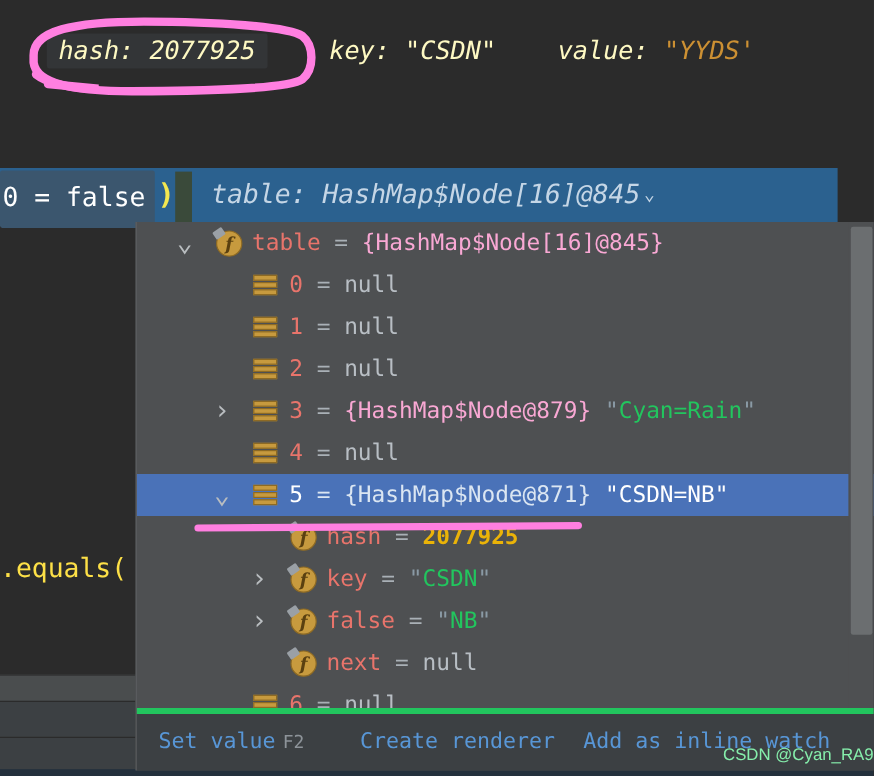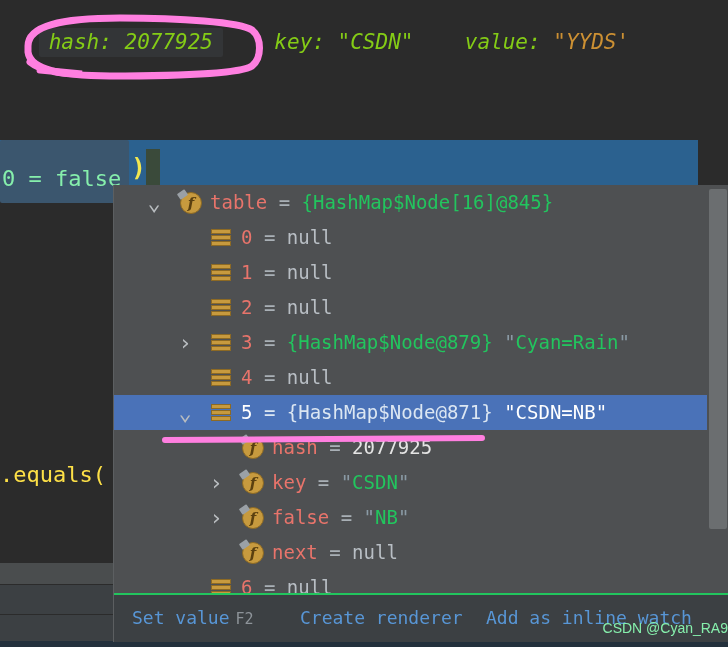--- a/index.html
+++ b/index.html
@@ -27,21 +27,21 @@
   #inline-hints {
     position: absolute;
     left: 0; top: 22px;
     width: 728px;
     height: 40px;
     white-space: nowrap;
     font-size: 21px;
     font-style: italic;
     line-height: 40px;
   }
-  .hint-chunk { color: #84cc16; }
+  .hint-chunk { color: #fef9c3; }
   .hint-box {
     background: #333537;
     padding: 2px 10px 3px 10px;
     border-radius: 2px;
   }
   .hint-str-orange { color: #cc9033; }
   .hint-gap { display: inline-block; width: 26px; }
 
   
   #exec-line {
@@ -53,23 +53,23 @@
   #exec-line-inner {
     position: absolute;
     left: 0; top: 0;
     height: 45px;
     line-height: 45px;
     white-space: nowrap;
   }
   .code-chip {
     display: inline-block;
     background: #3b566e;
-    color: #86efac;
+    color: #ffffff;
     font-size: 22px;
-    padding: 16px 8px 2px 2px;
+    padding: 1px 8px 2px 2px;
     border-radius: 2px;
     vertical-align: middle;
   }
   .code-paren {
     color: #f2e750;
     font-size: 24px;
     font-weight: bold;
     padding-left: 2px;
   }
   .green-gutter {
@@ -203,22 +203,22 @@
     background: #9aa0a6;
     transform: rotate(-35deg);
     border-radius: 1px;
   }
 
   .label { position: absolute; }
   .k-name   { color: #e8746b; }
   .k-name-sel { color: #ffffff; }
   .k-eq     { color: #a9b0b6; }
   .k-null   { color: #b8bec4; }
-  .k-num    { color: #e5e5e5; }
-  .k-ref    { color: #22c55e; text-align: right; }
+  .k-num    { color: #eab308; font-weight: bold; }
+  .k-ref    { color: #f9a8d4; text-align: right; }
   .k-ref-sel{ color: #dbe6f2; }
   .k-str    { color: #8a9aa5; }
   .k-strval { color: #22c55e; }
   .k-strval-w { color: #ffffff; }
 
   
   #pop-scroll-track {
     position: absolute;
     right: 0; top: 0;
     width: 22px; height: 410px;
@@ -231,21 +231,21 @@
     background: #6b6e70;
     border-radius: 2px;
   }
 
   
   #pop-toolbar {
     position: absolute;
     left: 0; bottom: 0;
     width: 615px; height: 47px;
     background: #3c4043;
-    border-top: 2px solid #22c55e;
+    border-top: 5px solid #22c55e;
   }
   .tb-link {
     position: absolute;
     top: 12px;
     font-size: 18px;
     color: #5896d6;
     white-space: nowrap;
   }
   .tb-shortcut { color: #8d9399; font-size: 15px; padding-left: 6px; }
 
@@ -275,20 +275,23 @@
     <span class="hint-chunk hint-box">hash: 2077925</span>
     <span class="hint-gap"></span>
     <span class="hint-chunk">key: "CSDN"</span>
     <span class="hint-gap"></span>
     <span class="hint-chunk">value: </span><span class="hint-str-orange">"YYDS'</span>
   </div>
 
   <div id="exec-line">
     <div id="exec-line-inner">
       <span class="code-chip">0 = false</span><span class="code-paren">)</span><span class="green-gutter"></span>
+    </div>
+    <div id="exec-label">
+      <span>table: HashMap$Node[16]@845</span><span id="exec-chevron">⌄</span>
     </div>
   </div>
 
   <div id="code-frag">.equals(</div>
 
   <div class="strip" id="strip-a"></div>
   <div class="strip" id="strip-b"></div>
   <div class="strip" id="strip-c"></div>
   <div id="strip-bottom"></div>
 </div>

